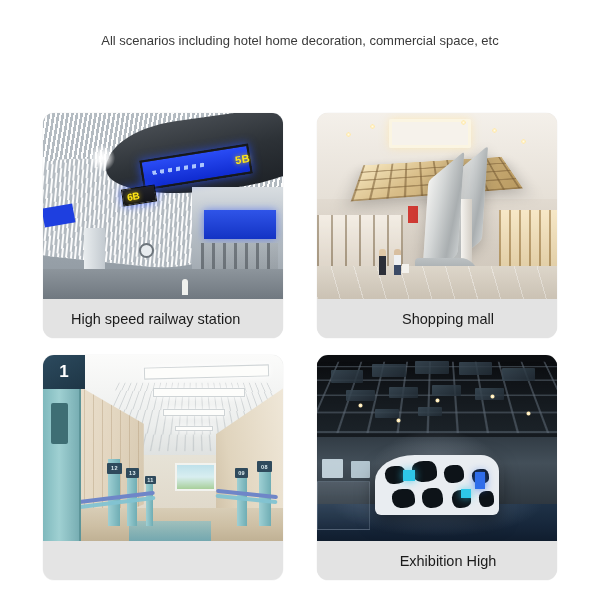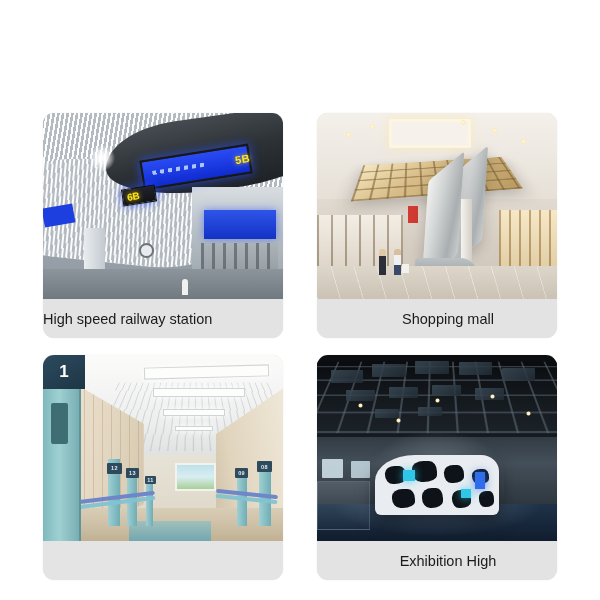--- a/index.html
+++ b/index.html
@@ -39,21 +39,21 @@
     display: flex; flex-direction: column;
     box-shadow: 0 0 0 0.5px rgba(0,0,0,0.04);
   }
   .photo { position: relative; width: 100%; height: 186px; overflow: hidden; }
   .caption {
     flex: 1 1 auto;
     background: #e3e3e3;
     display: flex; align-items: center;
     font-size: 14.5px; color: #1b1b1b; padding-left: 22px;
   }
-  .caption.left  { justify-content: flex-start; padding-left: 0; }
+  .caption.left  { justify-content: flex-start; padding-left: 28px; }
   .caption.center{ justify-content: center; }
 
   
   .p-rail { background: linear-gradient(180deg,#cfd3d6 0%, #b9bfc4 42%, #9aa3ab 70%, #8e979f 100%); }
   .rail-ceiling {
     position:absolute; left:-10%; top:-38%; width:120%; height:108%;
     background:
       repeating-linear-gradient(102deg,
         rgba(255,255,255,.95) 0px, rgba(255,255,255,.95) 2px,
         rgba(171,179,186,.85) 2px, rgba(171,179,186,.85) 4.6px),
@@ -387,20 +387,21 @@
     background: linear-gradient(180deg, rgba(210,225,240,.16), rgba(150,175,200,.05));
     border:1px solid rgba(200,220,240,.2);
   }
 </style>
 </head>
 <body>
 
 <div class="page">
 
   <div class="header">
+    <div class="subtitle">All scenarios including hotel home decoration, commercial space, etc</div>
   </div>
 
   <div class="grid">
 
     <div class="card">
       <div class="photo p-rail">
         <div class="rail-ceiling"></div>
         <div class="rail-ceiling2"></div>
         <div class="rail-darkband"></div>
         <div class="rail-glare"></div>

